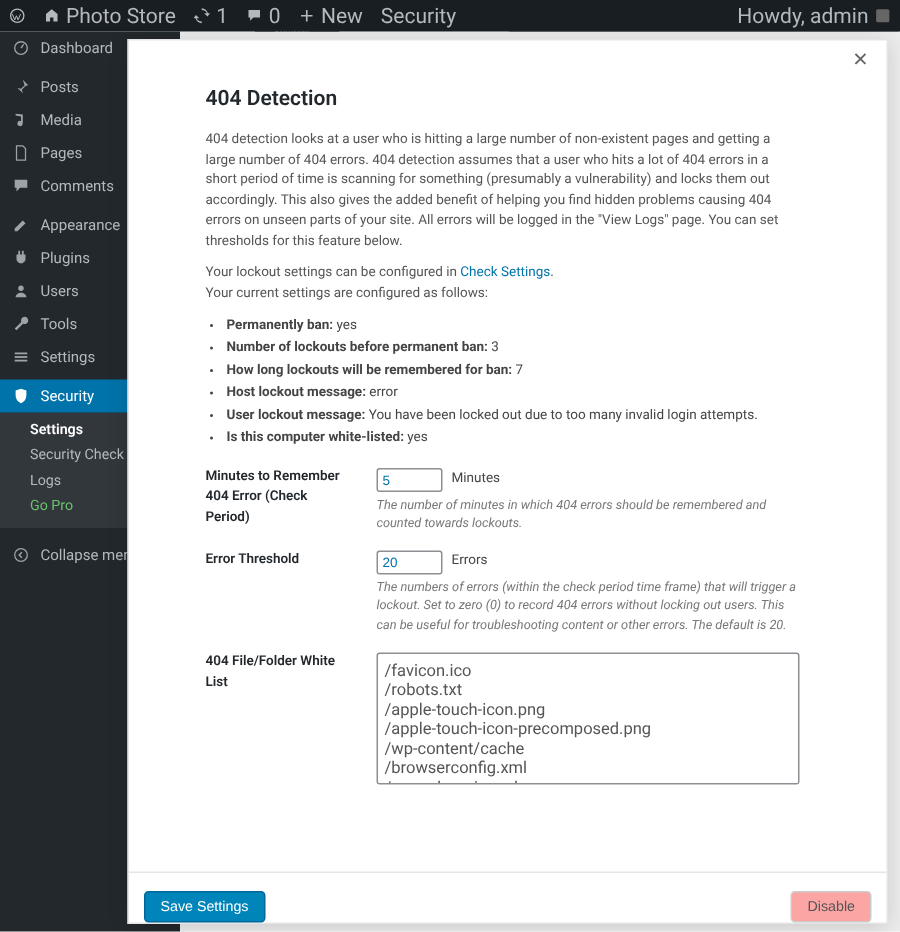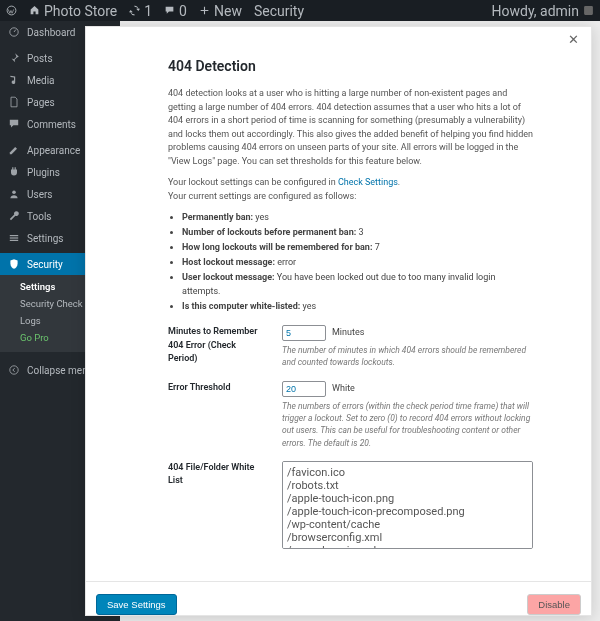--- a/index.html
+++ b/index.html
@@ -40,21 +40,21 @@
   .menu .sub .si.cur{color:#fff;font-weight:600}
   .menu .collapse{display:flex;align-items:center;gap:7px;height:24px;padding:0 8px;color:var(--menu-sub);margin-top:6px}
   .menu .collapse svg{width:12px;height:12px;fill:#9ea3a8}
 
   
   .main{position:fixed;top:var(--bar-h);left:var(--menu-w);right:0;bottom:0;background:var(--body);}
   .shade{position:absolute;inset:0;background:rgba(0,0,0,0.02);}
   .modal{position:absolute;top:5px;left:-35px;right:8px;bottom:5px;background:var(--panel);border:1px solid var(--border);box-shadow:0 2px 14px rgba(0,0,0,.15);display:flex;flex-direction:column;}
   .modal-head{height:25px;display:flex;justify-content:flex-end;align-items:center;padding:0 6px;}
   .closex{font-size:13px;color:#666;padding:2px 6px;}
-  .modal-body{flex:1;overflow:auto;padding:0 58px 10px 82px;color:#444;font-size:9px;line-height:1.5}
+  .modal-body{flex:1;overflow:auto;padding:0 58px 10px 51px;color:#444;font-size:9px;line-height:1.5}
   .modal-body h2{font-size:14px;font-weight:600;margin:4px 0 10px;color:#23282d}
   .modal-body h3{font-size:10px;font-weight:700;margin:12px 0 8px;color:#23282d}
   .modal-body p{margin:4px 0 8px;color:#555}
   .modal-body a{color:var(--link);text-decoration:none}
   .modal-body ul{padding-left:14px;margin:6px 0 12px}
   .modal-body li{margin:1.5px 0}
 
   .form-row{display:flex;gap:18px;margin:12px 0 4px}
   .form-row .lbl{width:96px;font-size:9px;color:#23282d;font-weight:600;flex-shrink:0}
   .form-row .fld{flex:1;}
@@ -238,21 +238,21 @@
           </div>
           <div class="desc">The number of minutes in which 404 errors should be remembered and counted towards lockouts.</div>
         </div>
       </div>
 
       <div class="form-row">
         <div class="lbl">Error Threshold</div>
         <div class="fld">
           <div class="num-box">
             <input type="text" value="20" style="">
-            <span>White</span>
+            <span>Errors</span>
           </div>
           <div class="desc">The numbers of errors (within the check period time frame) that will trigger a lockout. Set to zero (0) to record 404 errors without locking out users. This can be useful for troubleshooting content or other errors. The default is 20.</div>
         </div>
       </div>
 
       <div class="form-row">
         <div class="lbl">404 File/Folder White List</div>
         <div class="fld">
           <textarea class="wl" style="">/favicon.ico
 /robots.txt

